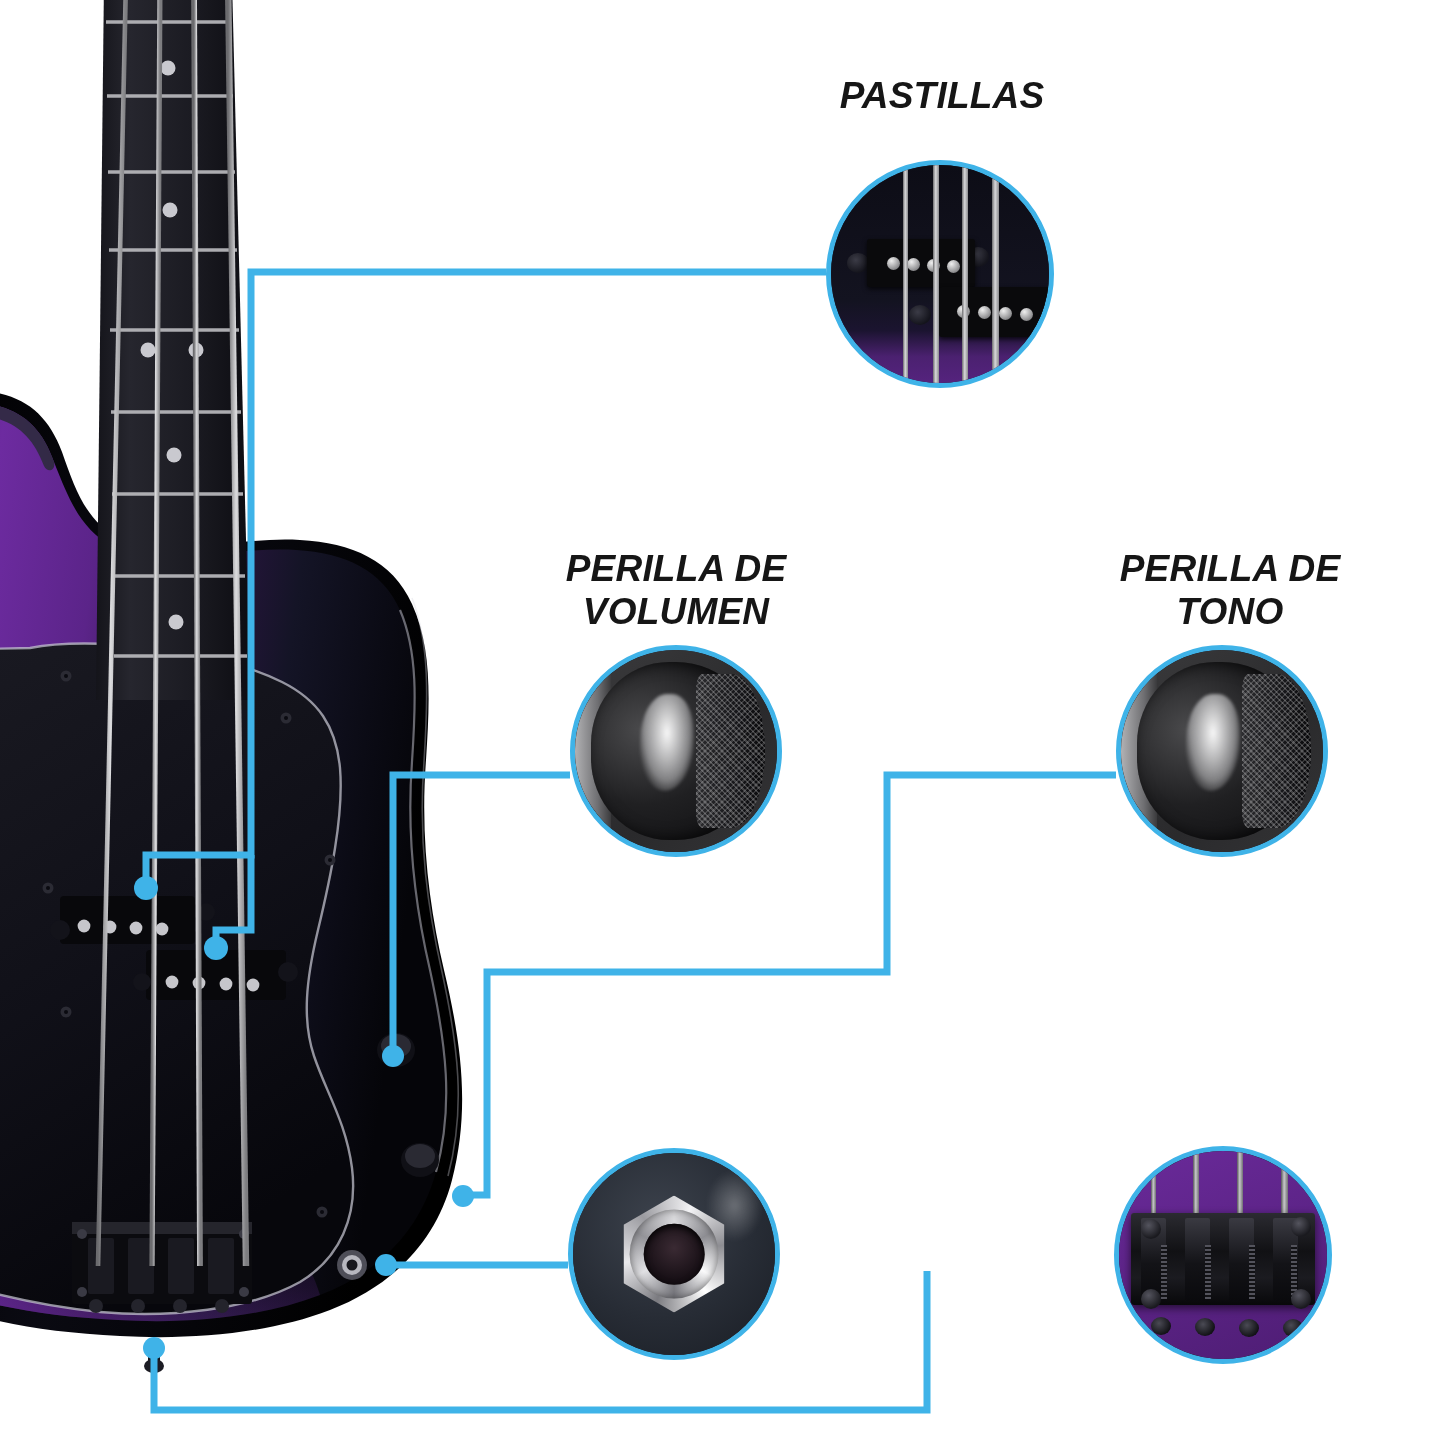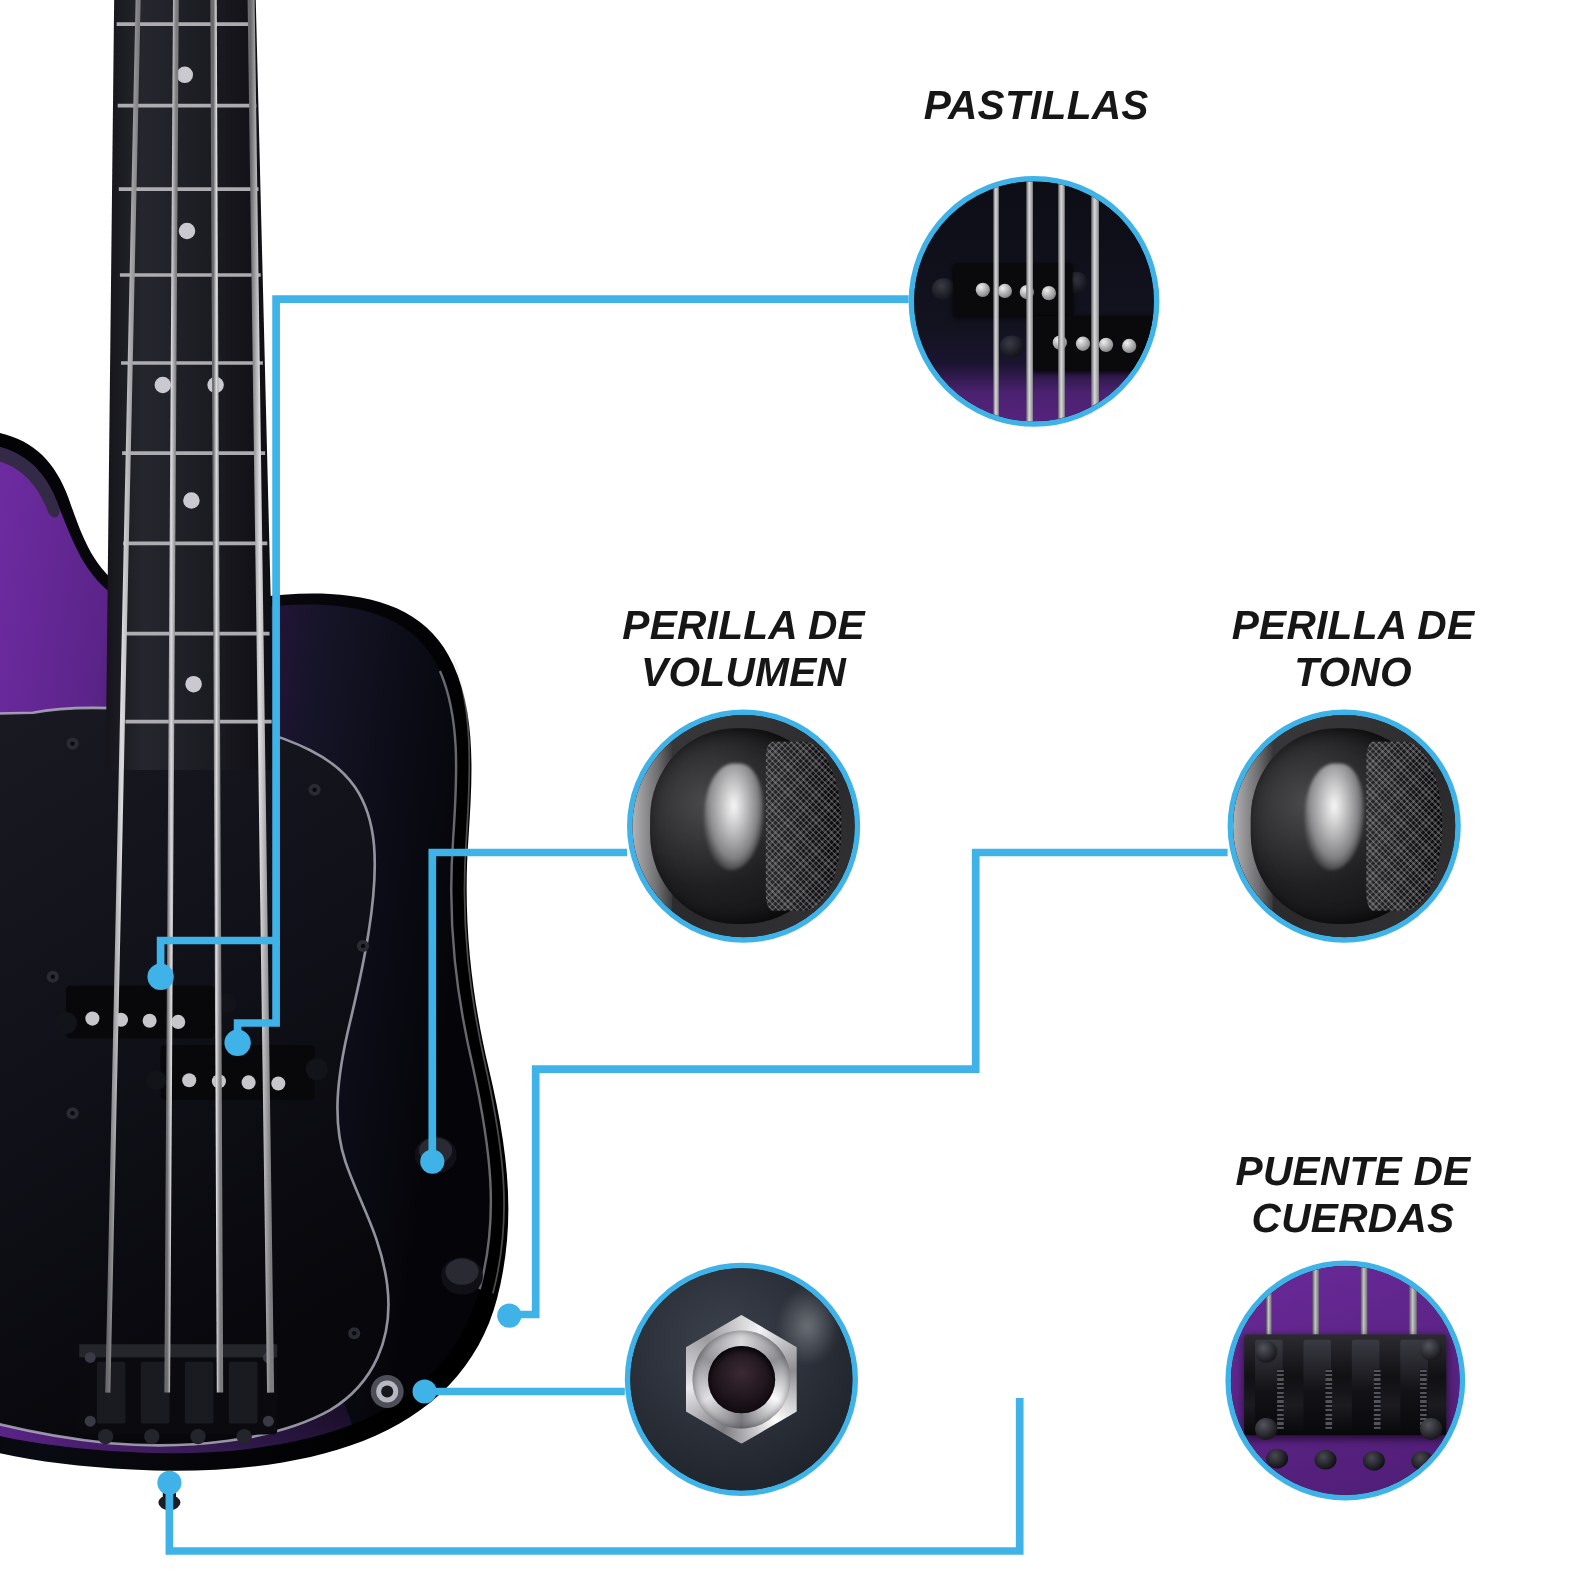--- a/index.html
+++ b/index.html
@@ -370,22 +370,20 @@
   <div class="callout" style="left:568px;top:1148px;width:212px;height:212px;">
     <div class="inner">
       <div class="jk-bg"></div>
       <div class="jk-sheen"></div>
       <div class="jk-nut"></div>
       <div class="jk-ring"></div>
       <div class="jk-hole"></div>
     </div>
   </div>
 
-  <div class="label" style="left:1040px;top:1044px;width:380px;">PUENTE DE
-CUERDAS</div>
   <div class="callout" style="left:1114px;top:1146px;width:218px;height:218px;">
     <div class="inner">
       <div class="br-bg"></div>
       <div class="br-string" style="left:32px;"></div>
       <div class="br-string" style="left:74px;width:6px;"></div>
       <div class="br-string" style="left:118px;width:6px;"></div>
       <div class="br-string" style="left:162px;width:7px;"></div>
       <div class="br-plate"></div>
       <div class="br-saddle" style="left:22px;"></div>
       <div class="br-saddle" style="left:66px;"></div>

